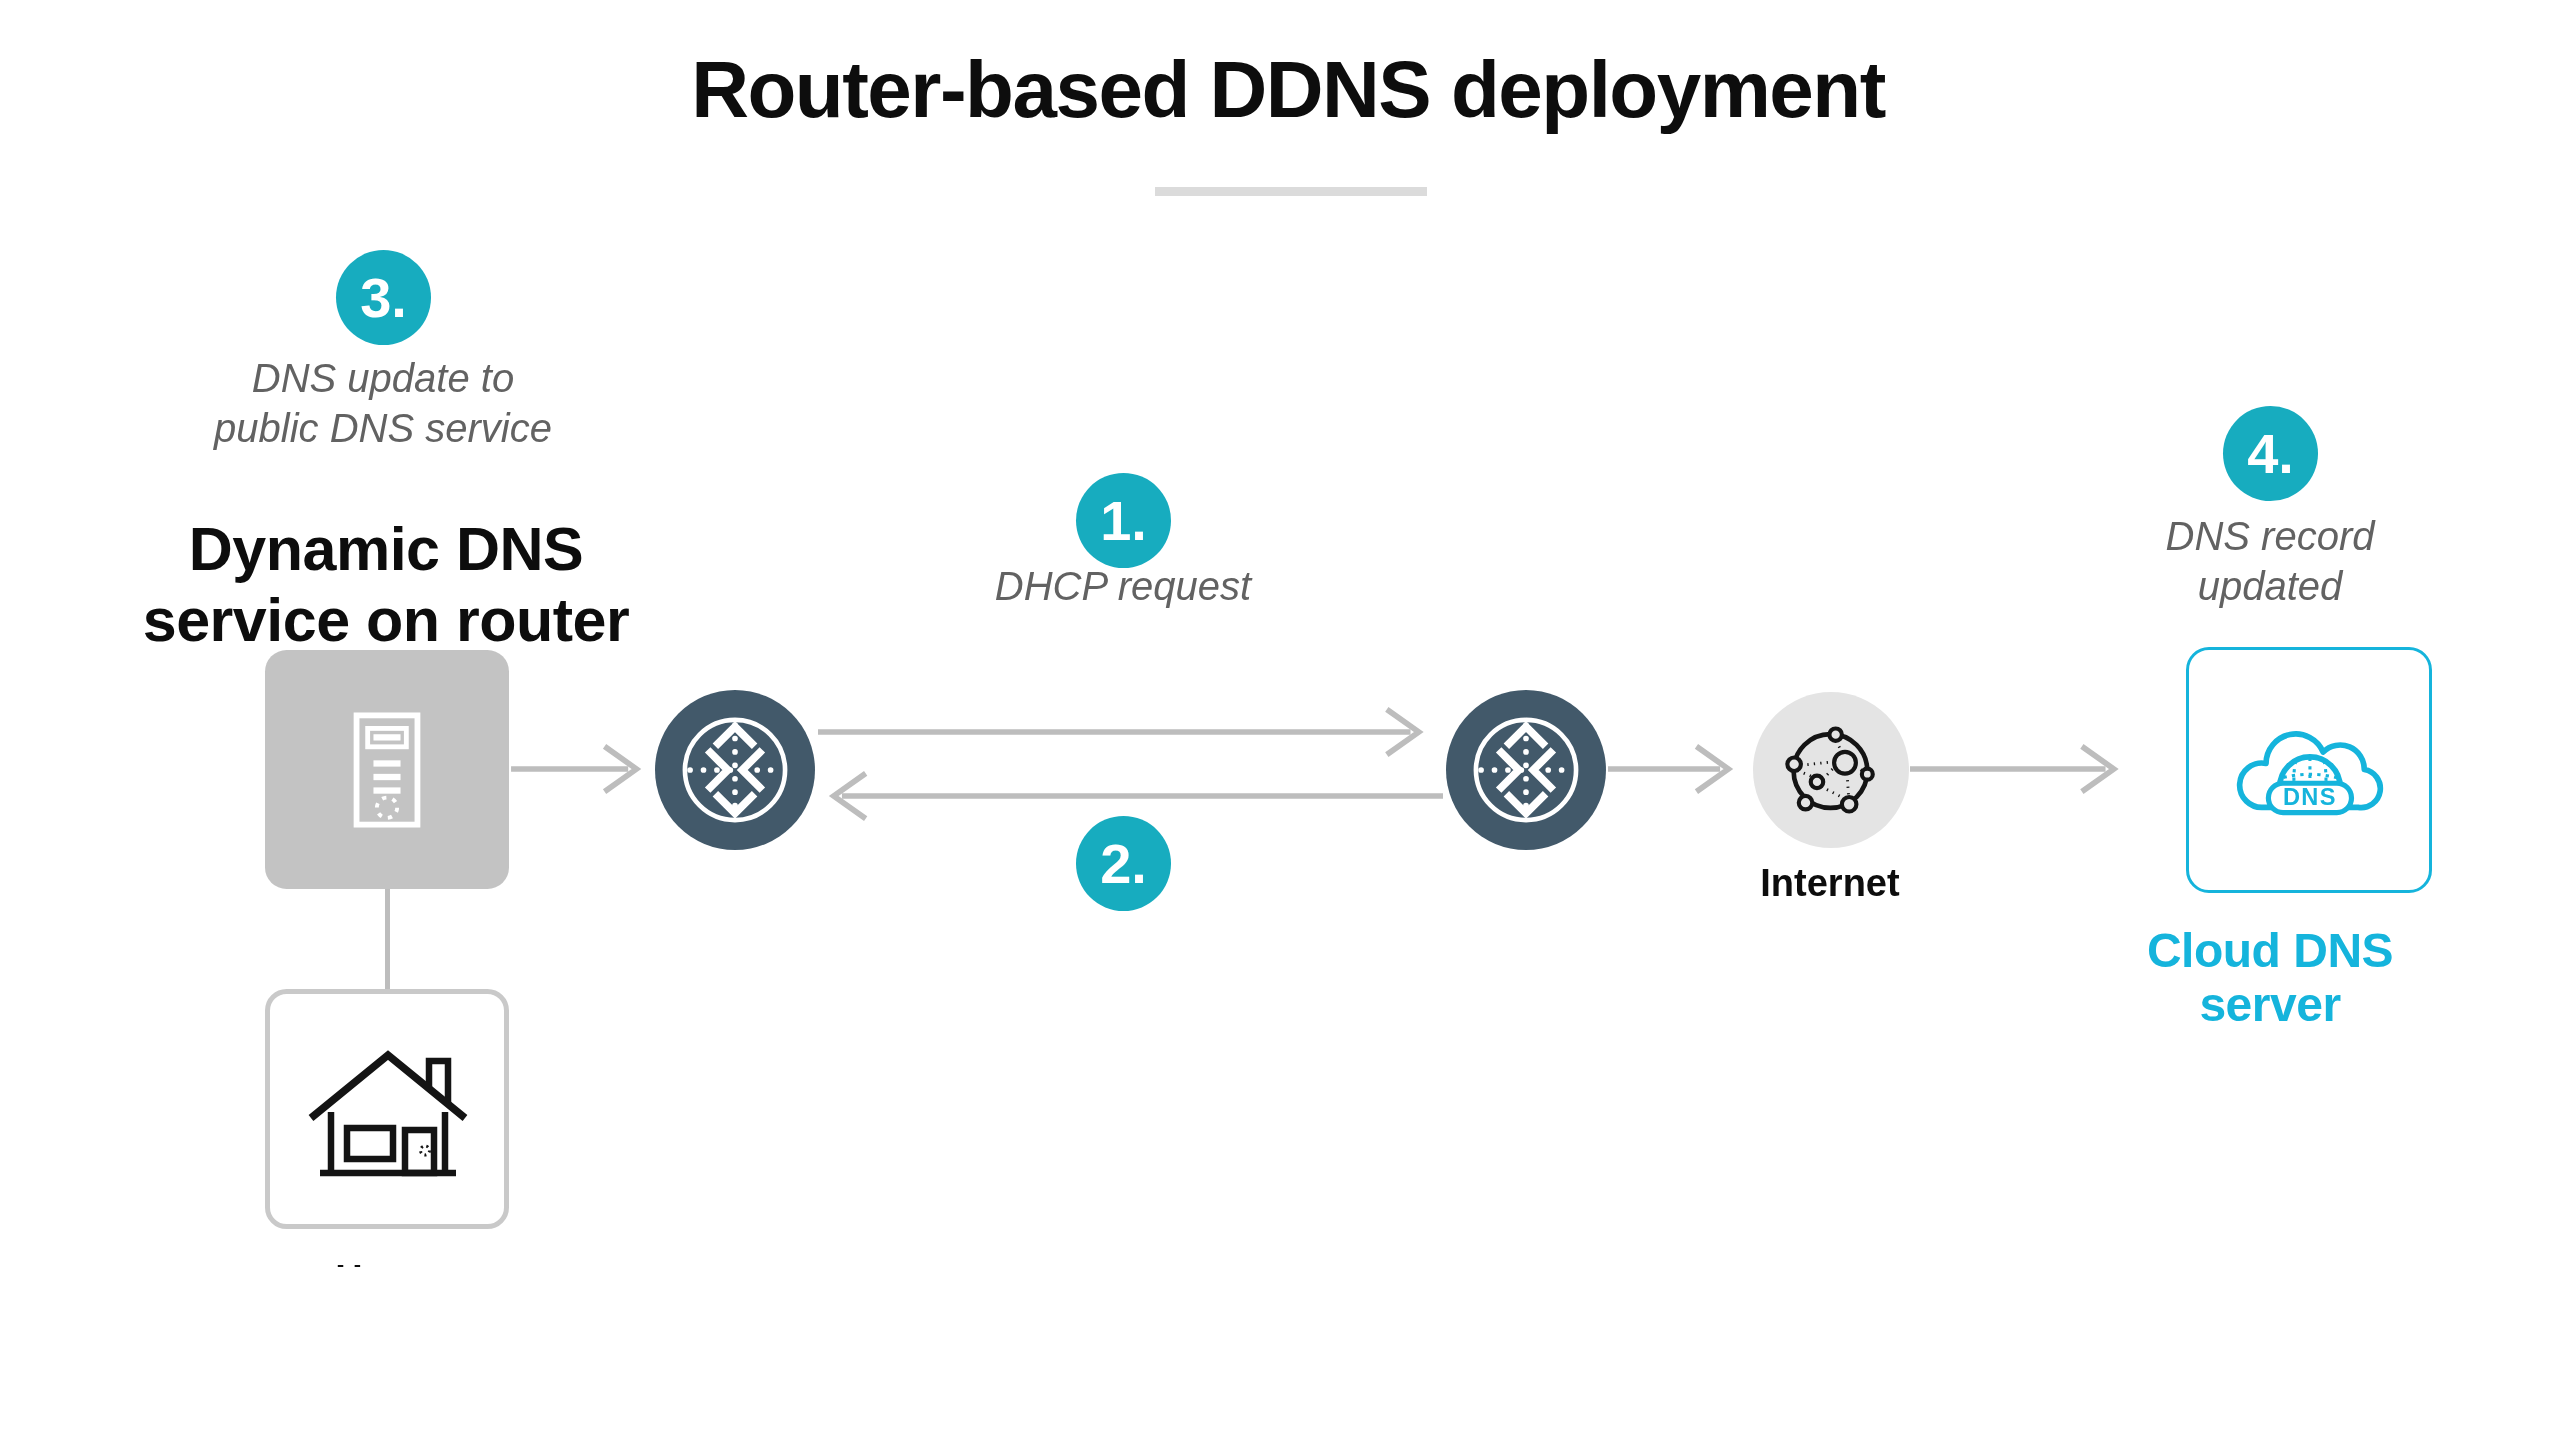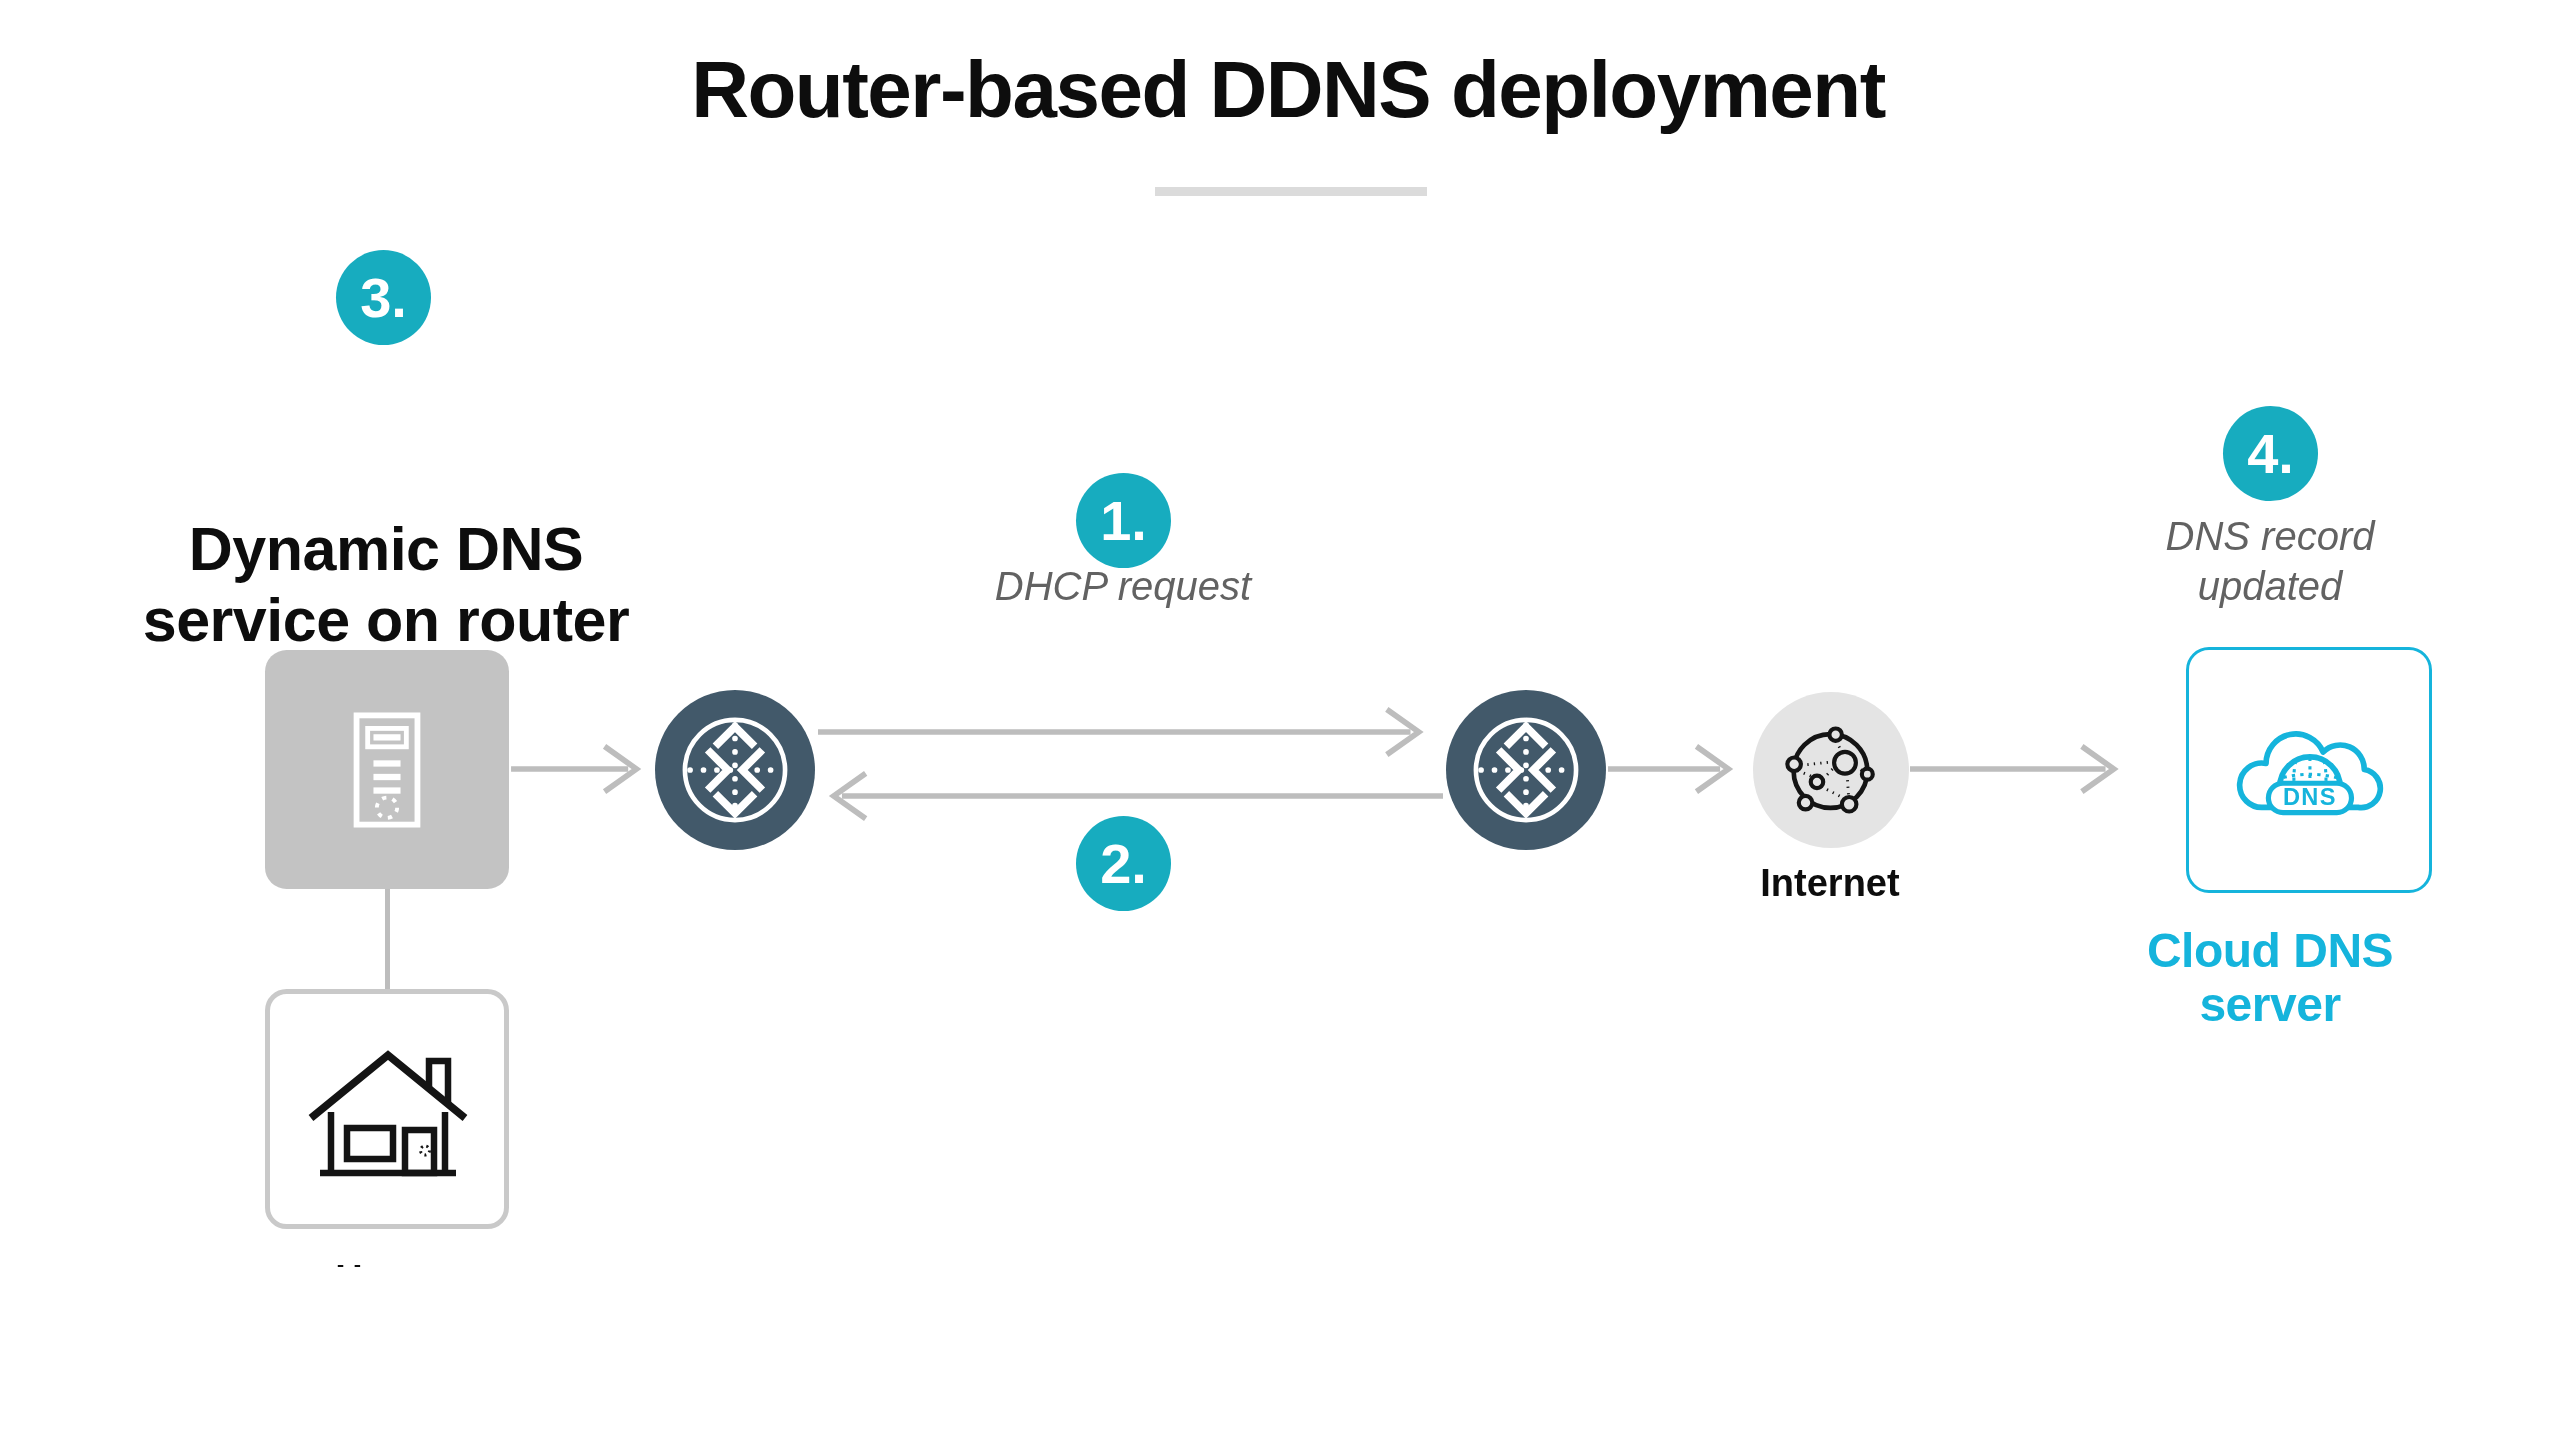--- a/index.html
+++ b/index.html
@@ -69,20 +69,24 @@
 </head>
 <body>
 
 <div class="canvas">
 
   <div class="abs title">Router-based DDNS deployment</div>
   <div class="abs divider"></div>
 
   <div class="abs badge" style="left:336px;top:250px;">
     <span>3.</span>
+  </div>
+  <div class="abs caption" style="left:383px;top:354px;">
+    <div>DNS update to</div>
+    <div>public DNS service</div>
   </div>
 
   <div class="abs bold-label" style="left:386px;top:514px;">
     <div>Dynamic DNS</div>
     <div>service on router</div>
   </div>
 
   <div class="abs server-box">
     <svg class="server-icon" width="68" height="116" viewBox="0 0 140 240">
       <rect class="ol" x="7" y="7" width="126" height="226" stroke-width="12"></rect>

